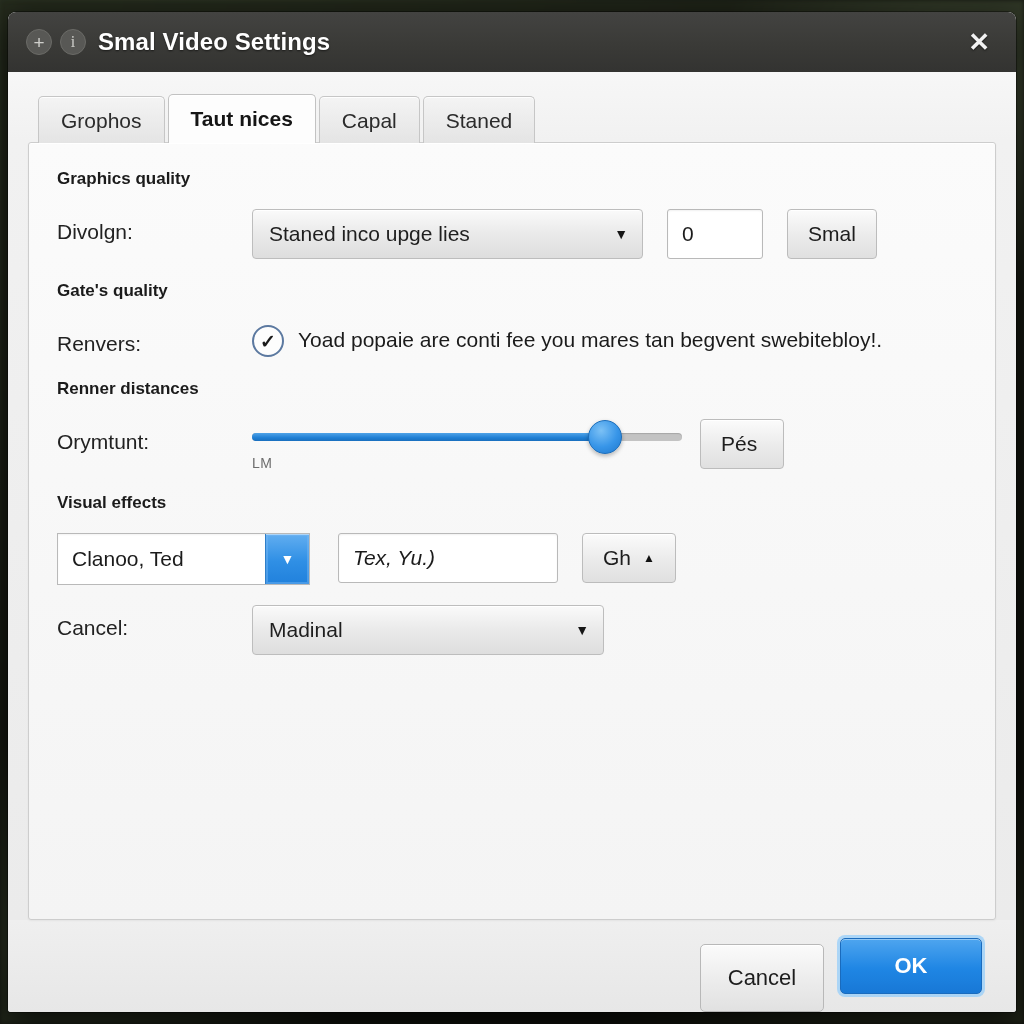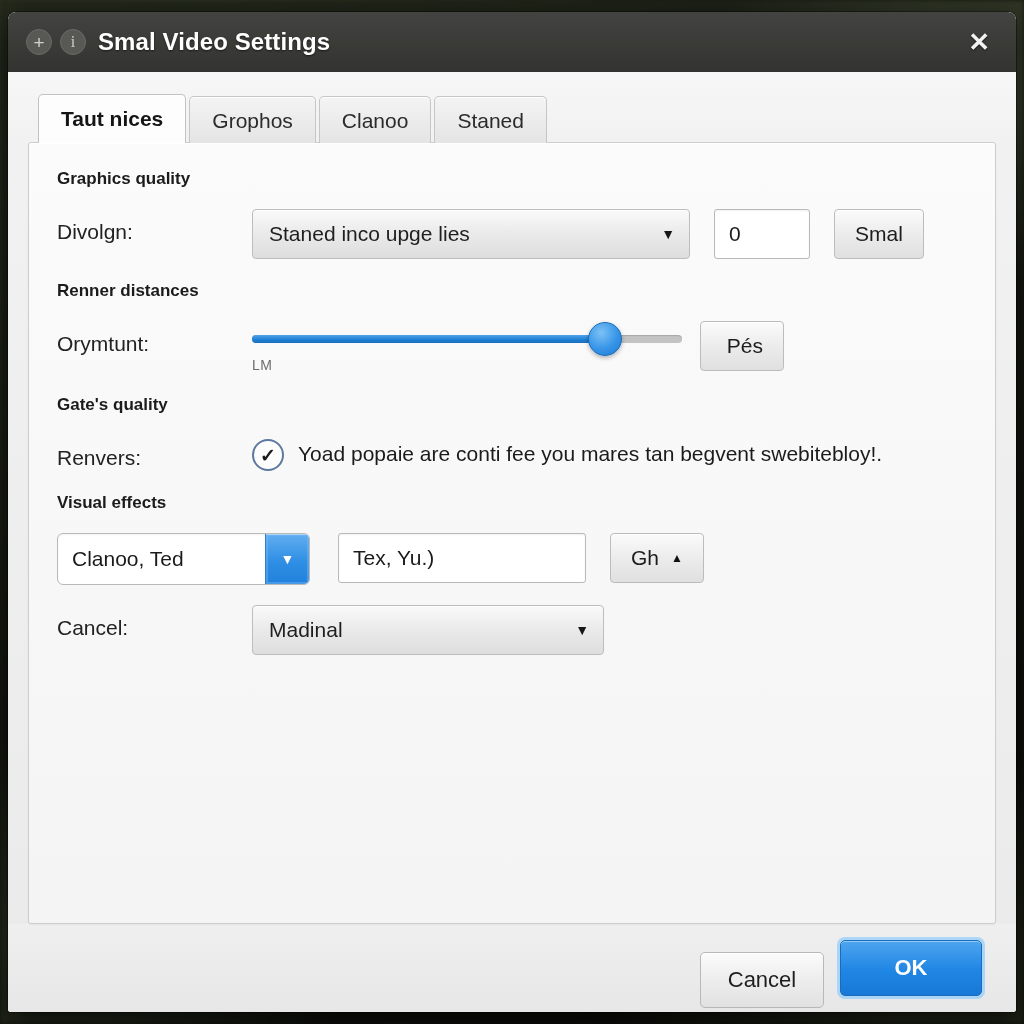--- a/index.html
+++ b/index.html
@@ -157,56 +157,56 @@
     background: linear-gradient(180deg, #fafafa 0%, #e9e9e9 52%, #dedede 100%);
     border: 1px solid #bdbdbd;
     border-radius: 4px;
     display: flex; align-items: center;
     padding: 0 14px 0 16px;
     font-size: 21px; color: #1f1f1f;
     cursor: pointer;
     box-shadow: inset 0 1px 0 rgba(255,255,255,0.9);
   }
   .dropdown .caret { margin-left: auto; font-size: 14px; color: #161616; }
-  .dd-wide { width: 438px; }
+  .dd-wide { width: 391px; }
   .dd-mid  { width: 352px; }
 
   .textinput {
     height: 50px;
     background: #ffffff;
     border: 1px solid #b9b9b9;
     border-radius: 3px;
     display: flex; align-items: center;
     padding: 0 14px;
     font-size: 21px; color: #1b1b1b;
     box-shadow: inset 0 1px 2px rgba(0,0,0,0.06);
   }
   .ti-small { width: 96px; }
-  .ti-mid   { width: 248px; }
+  .ti-mid   { width: 220px; font-style: italic; }
 
   .btn {
     height: 50px;
     min-width: 84px;
     padding: 0 20px;
     background: linear-gradient(180deg, #fbfbfb 0%, #ececec 50%, #e0e0e0 100%);
     border: 1px solid #bcbcbc;
     border-radius: 4px;
-    display: flex; align-items: center; justify-content: flex-end;
+    display: flex; align-items: center; justify-content: flex-start;
     gap: 12px;
     font-size: 21px; color: #1d1d1d;
     cursor: pointer;
     box-shadow: inset 0 1px 0 rgba(255,255,255,0.9);
   }
   .btn .tri-up { font-size: 12px; color: #111; }
 
   .combo {
     display: flex; align-items: stretch;
     width: 253px; height: 52px;
     border: 1px solid #b9b9b9;
-    border-radius: 6px;
+    border-radius: 0;
     background: #ffffff;
     overflow: hidden;
     box-shadow: inset 0 1px 2px rgba(0,0,0,0.05);
   }
   .combo .combo-value {
     flex: 1 1 auto;
     display: flex; align-items: center;
     padding: 0 14px;
     font-size: 21px; color: #1b1b1b;
   }
@@ -275,21 +275,21 @@
   .footer {
     flex: 0 0 88px;
     background: linear-gradient(180deg, #efefef 0%, #e7e7e7 100%);
     display: flex;
     align-items: center;
     justify-content: flex-end;
     gap: 16px;
     padding: 0 34px 0 0;
   }
   .btn-cancel {
-    width: 124px; height: 56px;
+    width: 124px; height: 68px;
     background: linear-gradient(180deg, #fbfbfb 0%, #ededed 50%, #e1e1e1 100%);
     border: 1px solid #b8b8b8;
     border-radius: 5px;
     display: flex; align-items: center; justify-content: center;
     font-size: 22px; color: #1d1d1d;
     cursor: pointer;
     box-shadow: inset 0 1px 0 rgba(255,255,255,0.9);
     margin-top: 24px;
   }
   .btn-ok {
@@ -315,43 +315,56 @@
       <div class="tb-icon plus">+</div>
       <div class="tb-icon">i</div>
     </div>
     <div class="title-text">Smal Video Settings</div>
     <div class="tb-close">✕</div>
   </div>
 
   <div class="win-body">
 
     <div class="tabstrip">
+      <div class="tab">Grophos</div>
       <div class="tab active">Taut nices</div>
-      <div class="tab">Grophos</div>
-      <div class="tab">Clanoo</div>
+      <div class="tab">Capal</div>
       <div class="tab">Staned</div>
     </div>
 
     <div class="panel">
 
       <div class="group">
         <div class="section-title">Graphics quality</div>
         <div class="row">
           <div class="row-label">Divolgn:</div>
           <div class="dropdown dd-wide">
             <span>Staned inco upge lies</span>
             <span class="caret">▼</span>
           </div>
           <div style="width:24px"></div>
           <div class="textinput ti-small">
             <span>0</span>
           </div>
           <div style="width:24px"></div>
           <div class="btn">
             <span>Smal</span>
+          </div>
+        </div>
+      </div>
+
+      <div class="group">
+        <div class="section-title">Gate's quality</div>
+        <div class="row">
+          <div class="row-label">Renvers:</div>
+          <div class="check-wrap">
+            <div class="checkbox">
+              <span>✓</span>
+            </div>
+            <div class="check-text">Yoad popaie are conti fee you mares tan begvent swebitebloy!.</div>
           </div>
         </div>
       </div>
 
       <div class="group">
         <div class="section-title">Renner distances</div>
         <div class="row">
           <div class="row-label">Orymtunt:</div>
           <div class="slider-block">
             <div class="slider-track">
@@ -361,33 +374,20 @@
             <div class="slider-minlabel">LM</div>
           </div>
           <div style="width:18px"></div>
           <div class="btn">
             <span>Pés</span>
           </div>
         </div>
       </div>
 
       <div class="group">
-        <div class="section-title">Gate's quality</div>
-        <div class="row">
-          <div class="row-label">Renvers:</div>
-          <div class="check-wrap">
-            <div class="checkbox">
-              <span>✓</span>
-            </div>
-            <div class="check-text">Yoad popaie are conti fee you mares tan begvent swebitebloy!.</div>
-          </div>
-        </div>
-      </div>
-
-      <div class="group">
         <div class="section-title">Visual effects</div>
         <div class="row">
           <div class="combo">
             <div class="combo-value">Clanoo, Ted</div>
             <div class="combo-btn">
               <span>▼</span>
             </div>
           </div>
           <div style="width:28px"></div>
           <div class="textinput ti-mid">

